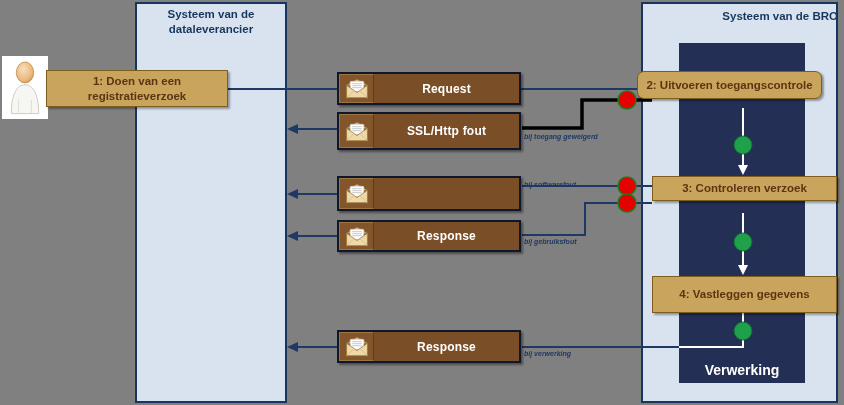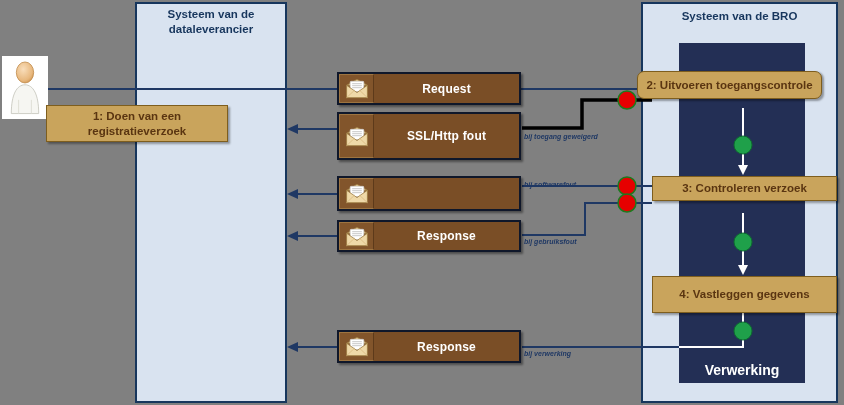--- a/index.html
+++ b/index.html
@@ -74,21 +74,21 @@
   </svg>
 
   <div class="abs lane" style="left:135px;top:2px;width:152px;height:401px;"></div>
   <div class="abs lane" style="left:641px;top:2px;width:197px;height:401px;"></div>
   <div class="abs panel" style="left:679px;top:43px;width:126px;height:340px;"></div>
 
   <div class="abs lane-title" style="left:135px;top:7px;width:152px;">
     <div>Systeem van de</div>
     <div>dataleverancier</div>
   </div>
-  <div class="abs lane-title" style="left:641px;top:9px;width:197px;">Systeem van de BRO</div>
+  <div class="abs lane-title" style="left:641px;top:9px;width:197px;text-align:right;">Systeem van de BRO</div>
   <div class="abs panel-label" style="left:679px;top:362px;width:126px;">Verwerking</div>
 
   <svg class="overlay" width="844" height="405" viewBox="0 0 844 405">
 
     <line x1="25" y1="89" x2="644" y2="89" stroke="#1f3864" stroke-width="2"></line>
     <polygon points="642,84 652,89 642,94" fill="#1f3864"></polygon>
 
     <path d="M652 100 H582 V128 H522" fill="none" stroke="#000000" stroke-width="3.5"></path>
 
     <line x1="337" y1="129" x2="292" y2="129" stroke="#1f3864" stroke-width="2"></line>
@@ -123,35 +123,35 @@
   </svg>
 
   <div class="abs actor-frame" style="left:2px;top:56px;width:46px;height:63px;">
     <svg width="42" height="58" viewBox="0 0 46 62">
       <ellipse cx="23" cy="14" rx="9.5" ry="11.5" fill="url(#headGrad)" stroke="#bb8340" stroke-width="0.8"></ellipse>
       <path d="M8,59 C8,38 14,27.5 23,27.5 C32,27.5 38,38 38,59 Z" fill="#f6f6f2" stroke="#c9c9c0" stroke-width="1"></path>
       <path d="M16,59 L16,44 M30,59 L30,44" fill="none" stroke="#ddddd4" stroke-width="1"></path>
     </svg>
   </div>
 
-  <div class="abs tanbox" style="left:46px;top:70px;width:182px;height:37px;margin-top:35px;">
+  <div class="abs tanbox" style="left:46px;top:70px;width:182px;height:37px;">
     <div>1: Doen van een</div>
     <div>registratieverzoek</div>
   </div>
 
   <div class="abs msgbox" style="left:337px;top:72px;width:184px;height:33px;">
     <div class="msg-icon-cell">
       <svg width="24" height="21" viewBox="0 0 30 26">
           <use href="#env"></use>
         </svg>
     </div>
     <div class="msg-label">Request</div>
   </div>
 
-  <div class="abs msgbox" style="left:337px;top:112px;width:184px;height:48px;">
+  <div class="abs msgbox" style="left:337px;top:112px;width:184px;height:38px;">
     <div class="msg-icon-cell">
       <svg width="24" height="21" viewBox="0 0 30 26">
           <use href="#env"></use>
         </svg>
     </div>
     <div class="msg-label">SSL/Http fout</div>
   </div>
 
   <div class="abs msgbox" style="left:337px;top:176px;width:184px;height:35px;">
     <div class="msg-icon-cell">

